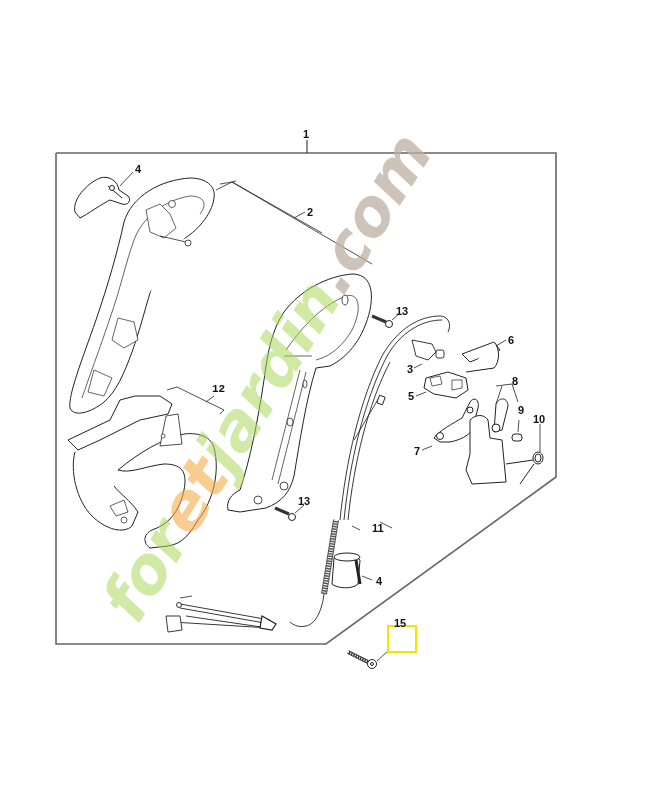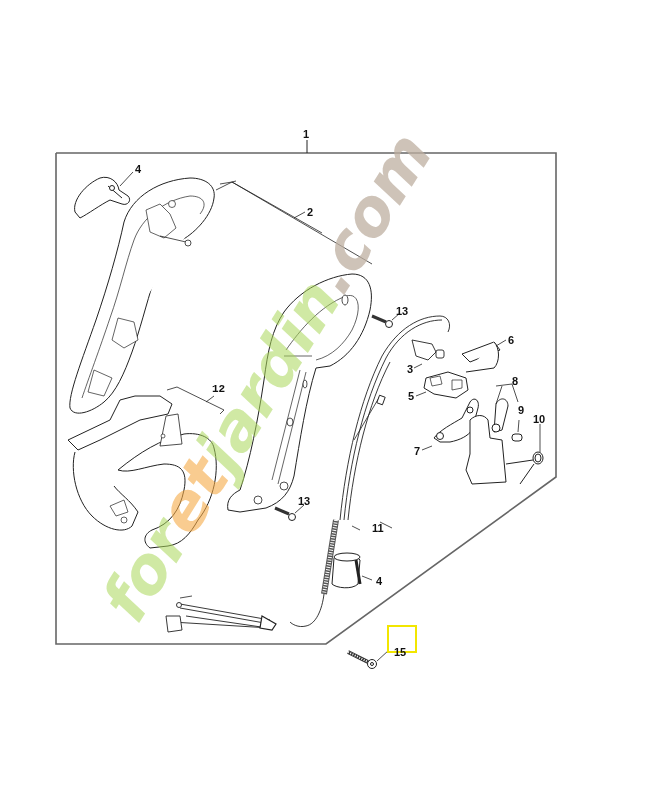--- a/index.html
+++ b/index.html
@@ -190,13 +190,13 @@
 <div class="callout" style="left:512px; top:376px;">8</div>
 <div class="callout" style="left:518px; top:405px;">9</div>
 <div class="callout" style="left:533px; top:414px;">10</div>
 <div class="callout" style="left:372px; top:523px;text-align:right;">11</div>
 <div class="callout" style="left:212px; top:384px;font-family:Liberation Mono, monospace;">12</div>
 <div class="callout" style="left:396px; top:306px;">13</div>
 <div class="callout" style="left:298px; top:496px;">13</div>
 <div class="callout" style="left:376px; top:576px;">4</div>
 
 <div class="highlight-box" style="left:387px; top:625px; width:30px; height:28px;"></div>
-<div class="callout" style="left:394px; top:647px;">15</div>
+<div class="callout" style="left:394px; top:618px;">15</div>
 
 </body></html>

